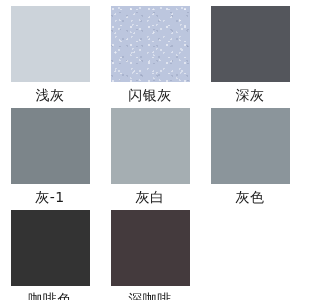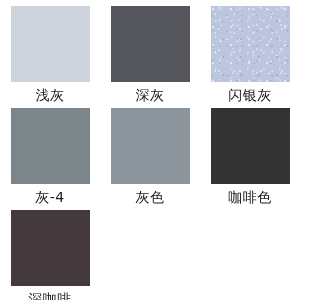--- a/index.html
+++ b/index.html
@@ -68,34 +68,38 @@
 <body style="background-color: rgb(255, 255, 255);">
 
 <div id="swatch-grid">
 
   <div class="swatch-cell">
     <div class="swatch-chip" style="background-color: rgb(204, 211, 218);"></div>
     <div class="swatch-label">浅灰</div>
   </div>
 
   <div class="swatch-cell">
+    <div class="swatch-chip textured" style="background-color: rgb(188, 198, 222);"></div>
+    <div class="swatch-label">闪银灰</div>
+  </div>
+
+  <div class="swatch-cell">
     <div class="swatch-chip" style="background-color: rgb(84, 86, 92);"></div>
     <div class="swatch-label">深灰</div>
   </div>
 
   <div class="swatch-cell">
-    <div class="swatch-chip textured" style="background-color: rgb(188, 198, 222);"></div>
-    <div class="swatch-label">闪银灰</div>
+    <div class="swatch-chip" style="background-color: rgb(124, 133, 138);"></div>
+    <div class="swatch-label">灰-1</div>
   </div>
 
   <div class="swatch-cell">
-    <div class="swatch-chip" style="background-color: rgb(124, 133, 138);"></div>
-    <div class="swatch-label">灰-4</div>
+    <div class="swatch-chip" style="background-color: rgb(165, 174, 178);"></div>
+    <div class="swatch-label">灰白</div>
   </div>
-
 
 
   <div class="swatch-cell">
     <div class="swatch-chip" style="background-color: rgb(139, 149, 155);"></div>
     <div class="swatch-label">灰色</div>
   </div>
 
   <div class="swatch-cell">
     <div class="swatch-chip" style="background-color: rgb(51, 51, 51);"></div>
     <div class="swatch-label">咖啡色</div>

